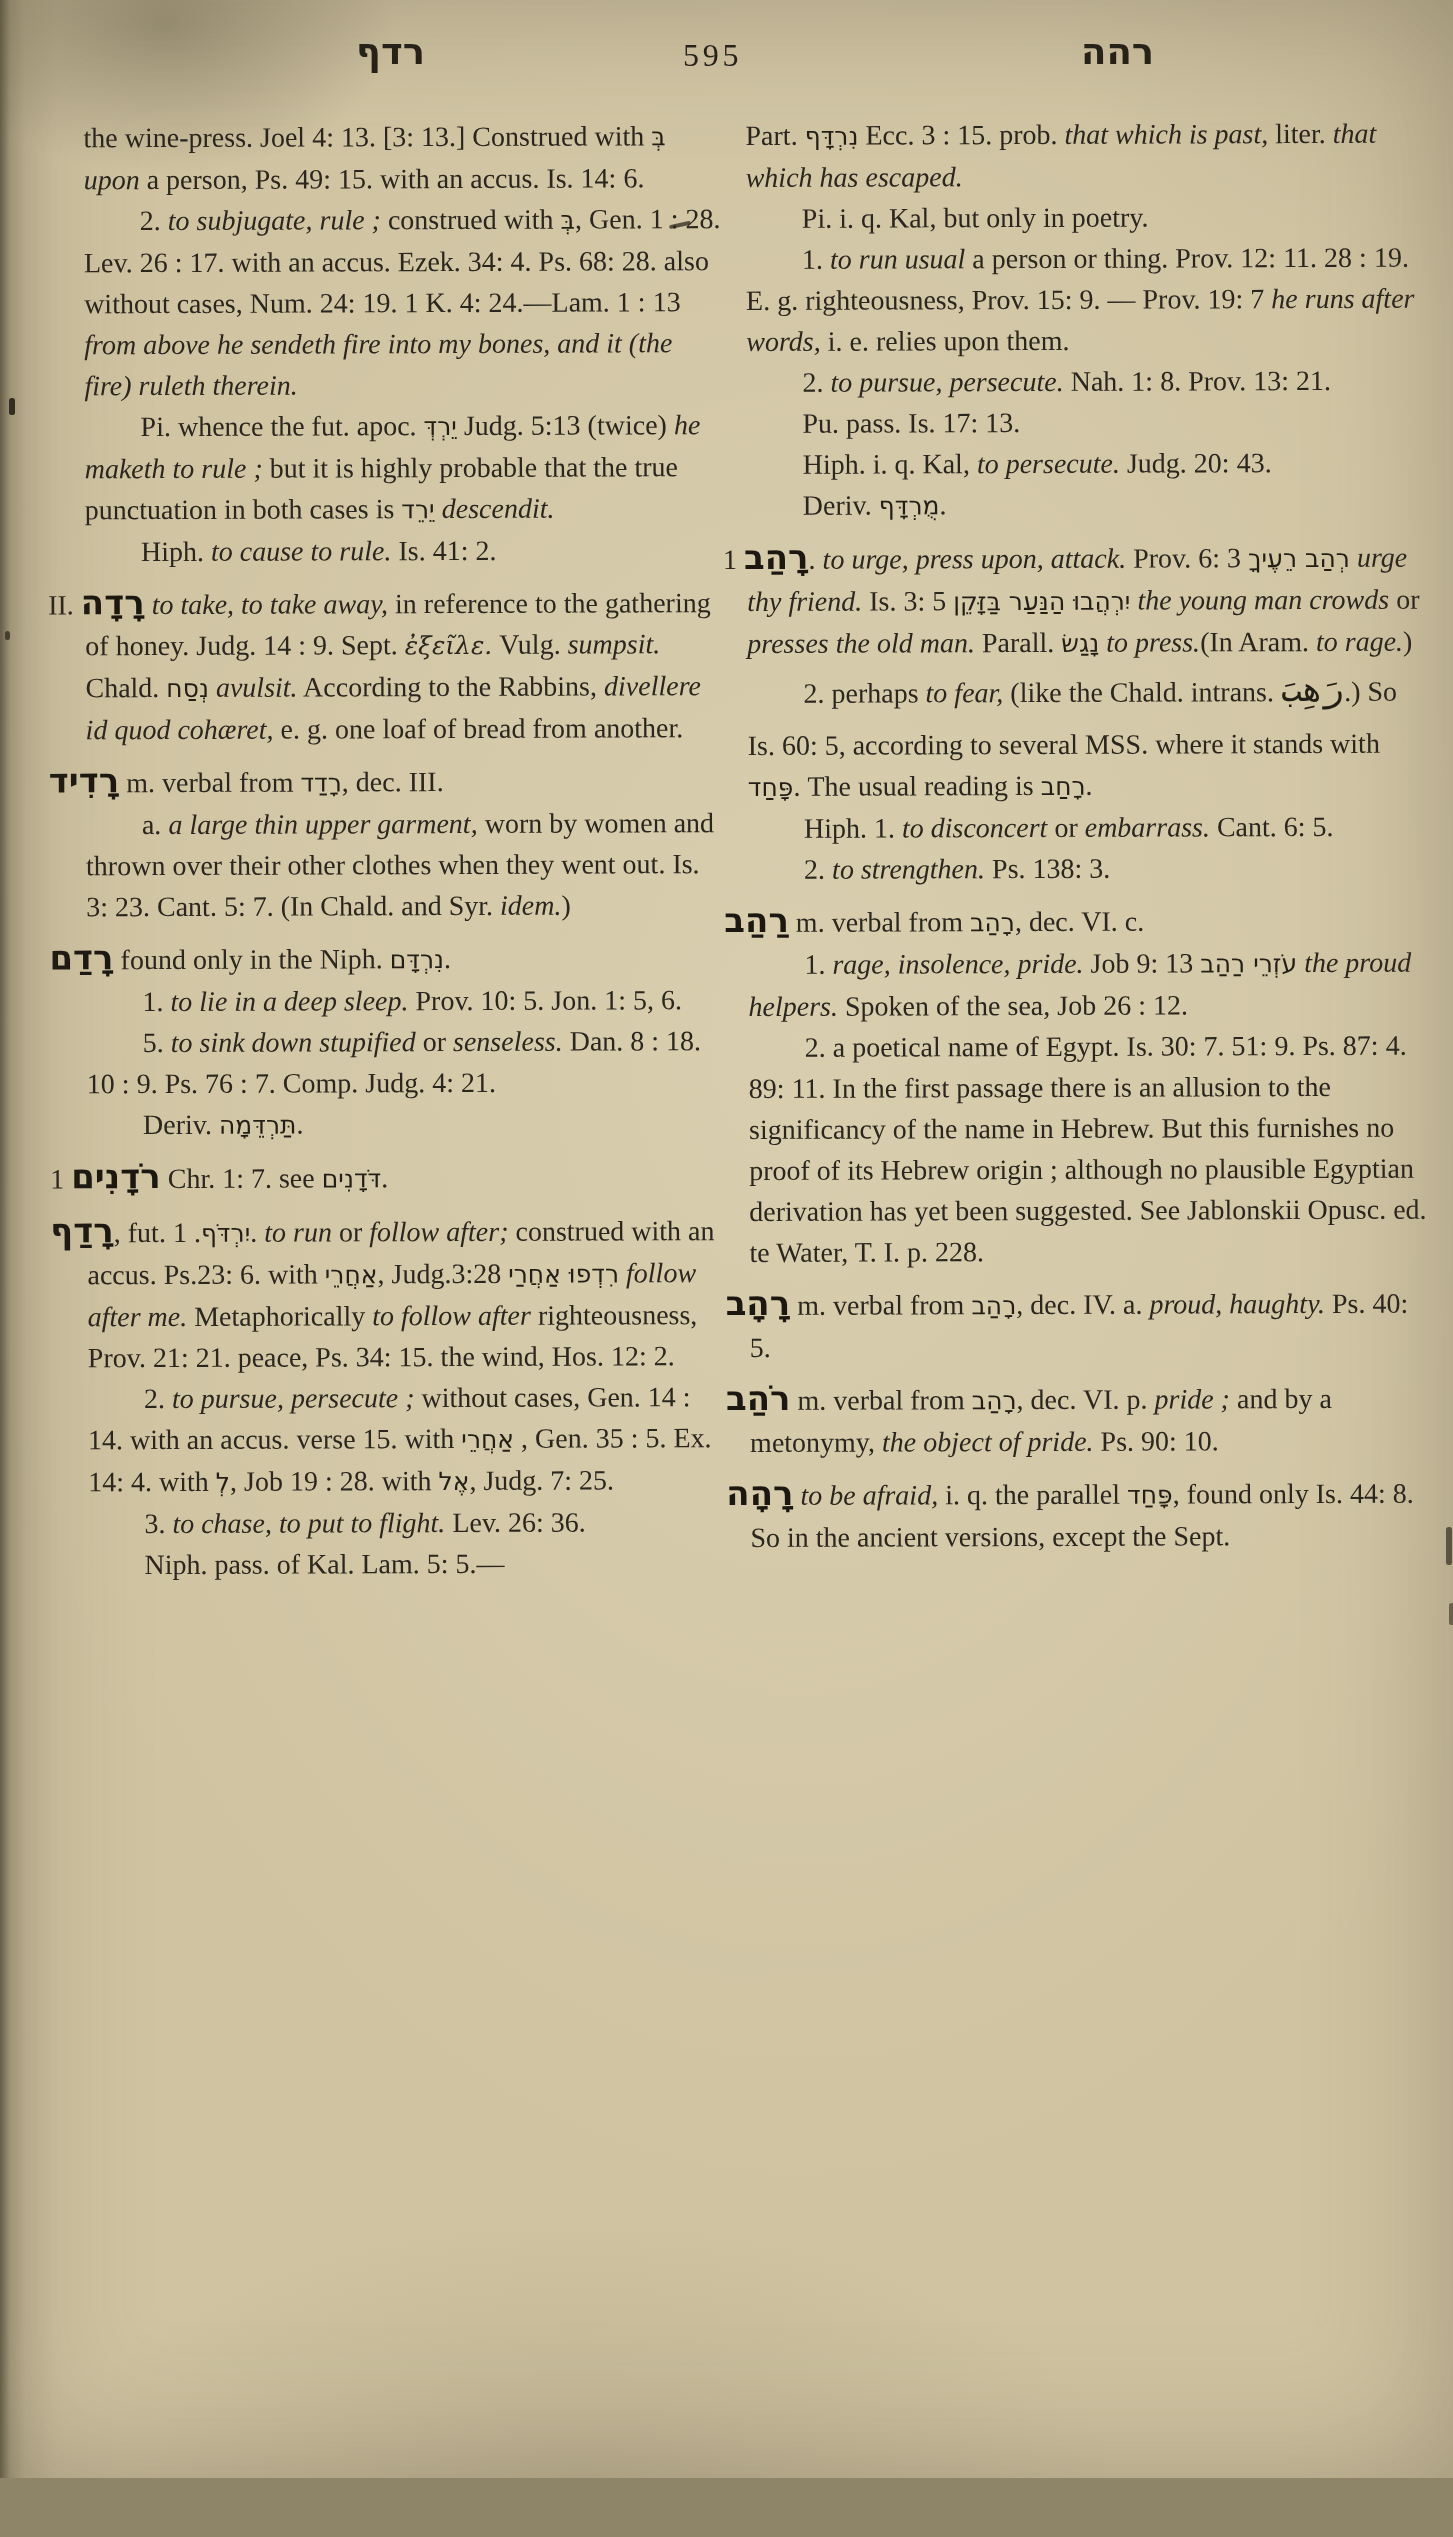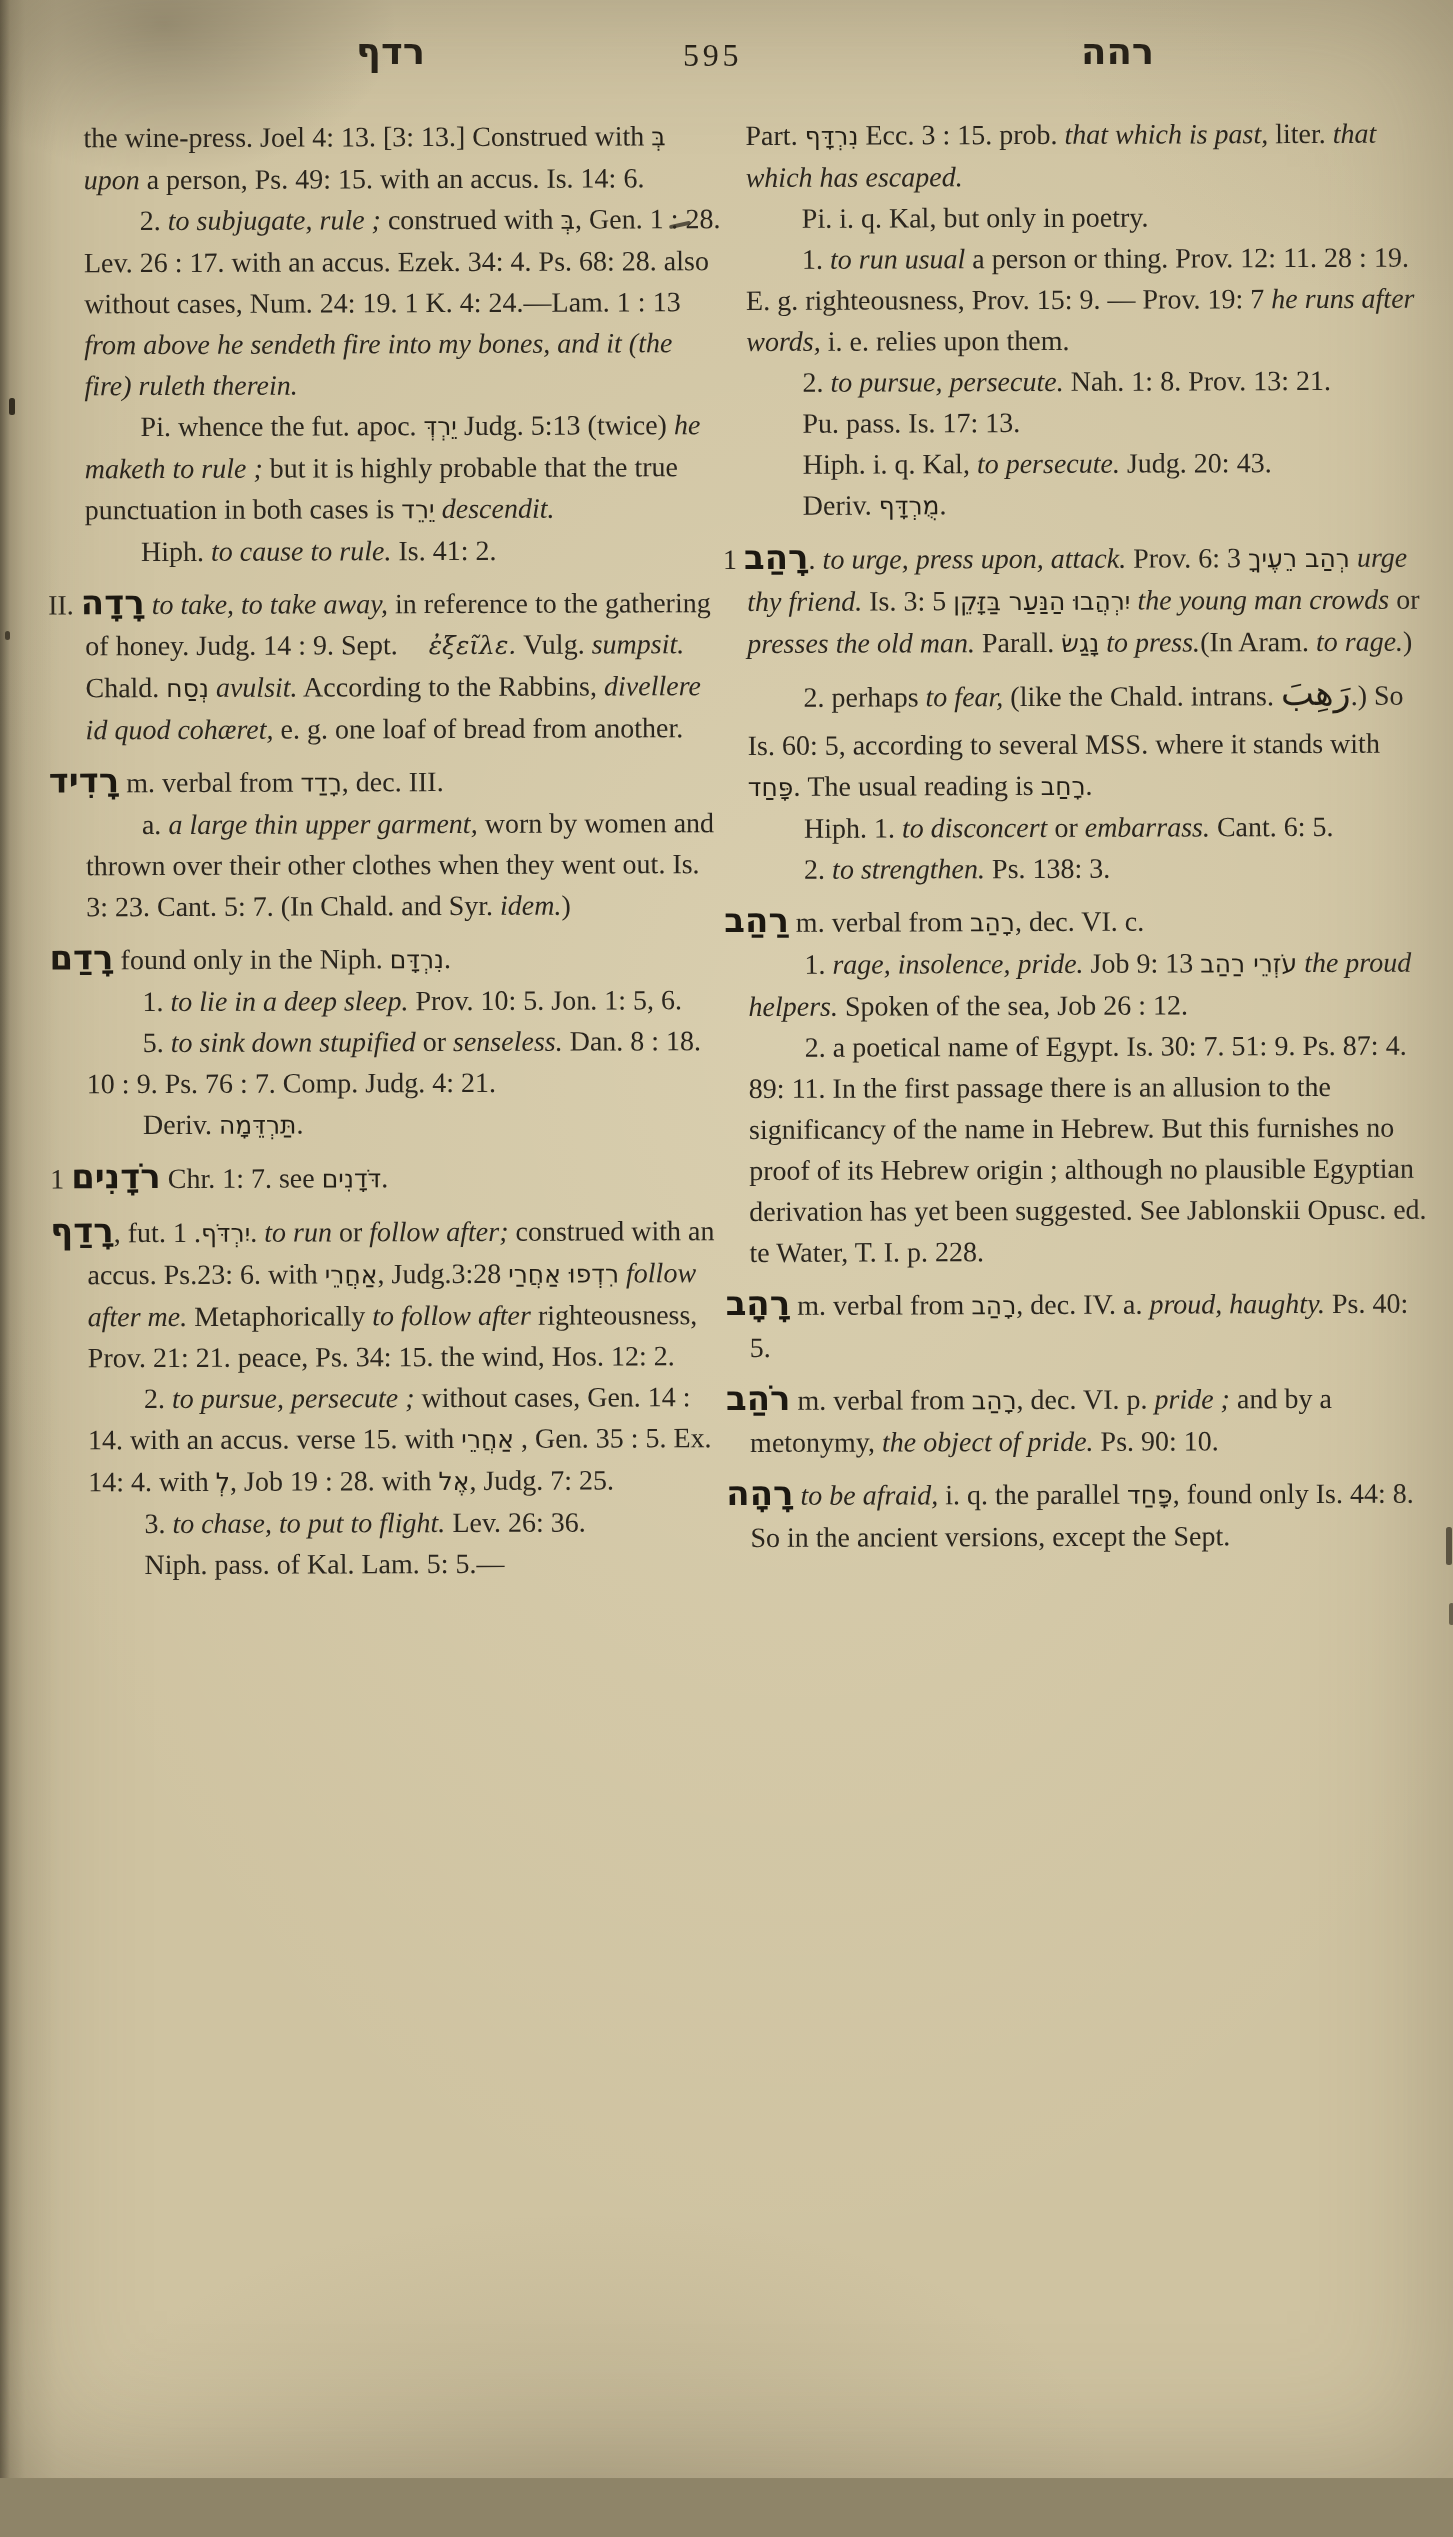--- a/index.html
+++ b/index.html
@@ -44,22 +44,22 @@
   .col.right{width:705px;padding-left:25px;box-sizing:border-box;margin-left:0;}
   .para{margin:0;text-indent:0;}
   .para.first{text-indent:56px;}
   .para.cont{text-indent:0;}
   .para.hang{margin-top:10px;}
   .col.left .para.hang{text-indent:-37px;}
   .col.right .para.hang{text-indent:-24px;}
   .it{font-style:italic;}
   .heb{font-family:"DejaVu Sans", sans-serif;font-size:25px;color:#241f16;}
   .heb.hw{font-weight:700;font-size:34px;color:#1c1811;}
-  .gr{font-family:"DejaVu Serif", serif;font-style:italic;font-size:25px;margin-left:24px;}
-  .ar{font-family:Liberation Sans, sans-serif;font-size:35px;line-height:1.7;color:#241f16;}
+  .gr{font-family:"DejaVu Serif", serif;font-style:italic;font-size:25px;}
+  .ar{font-family:Liberation Mono, monospace;font-size:35px;line-height:1.7;color:#241f16;}
   .speck{position:absolute;background:#2e281d;border-radius:50%;}
   .sp1{left:9px;top:398px;width:6.3px;height:16.5px;border-radius:2.5px;}
   .sp2{left:5px;top:631px;width:5px;height:9px;border-radius:2.5px;opacity:.8;}
   .sp3{left:352px;top:2487px;width:7px;height:7px;}
   .sp4{left:669px;top:223px;width:21.5px;height:3.8px;border-radius:1.9px;transform:rotate(-12deg);opacity:.75;}
   .sp5{left:1446px;top:1527px;width:5.7px;height:38px;border-radius:2.5px;opacity:.7;}
   .sp6{left:1449px;top:1603px;width:5px;height:21.5px;border-radius:2.5px;opacity:.6;}
 </style>
 </head>
 <body>

